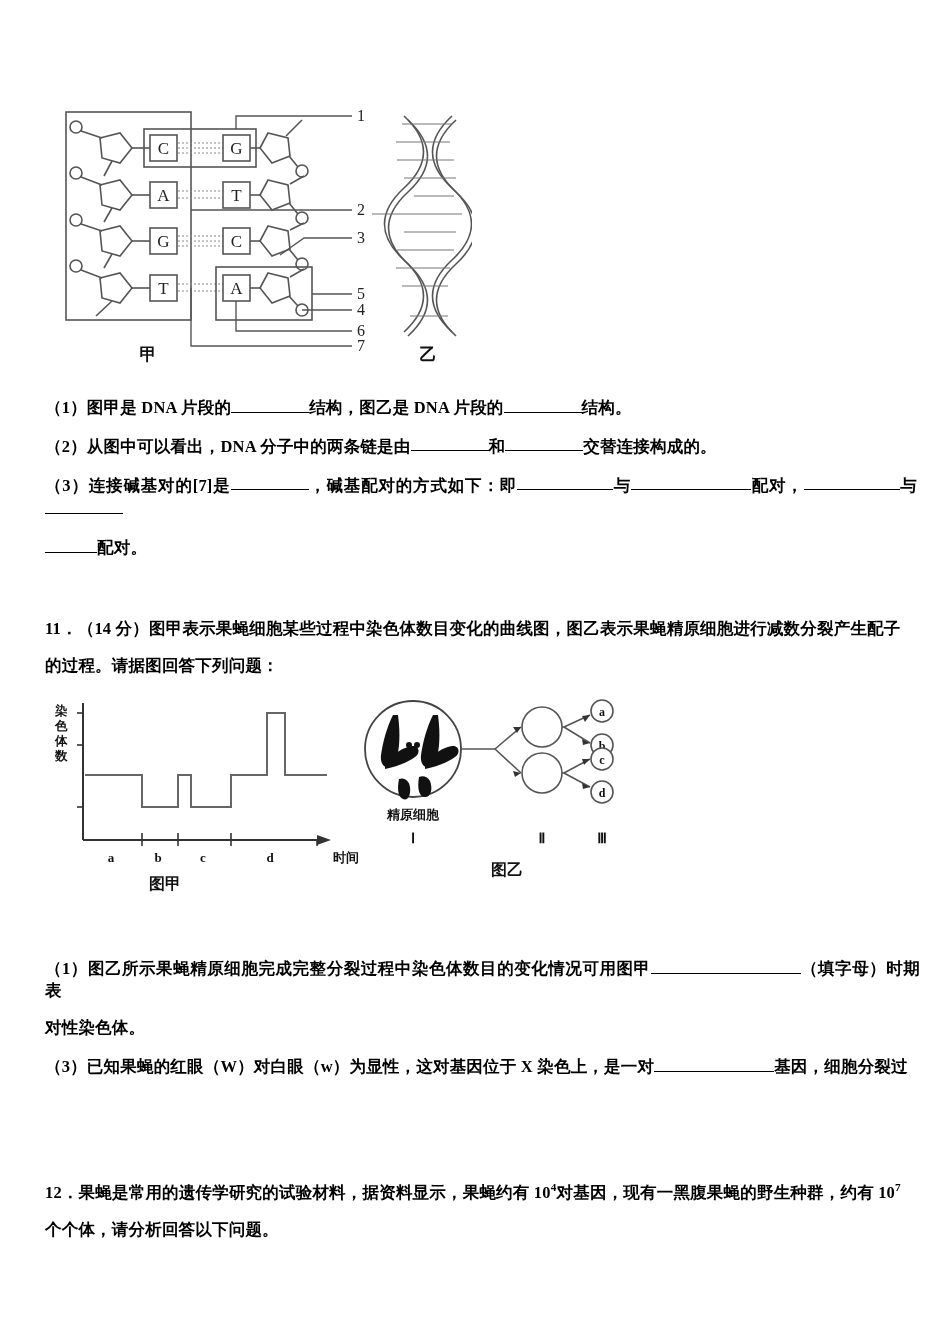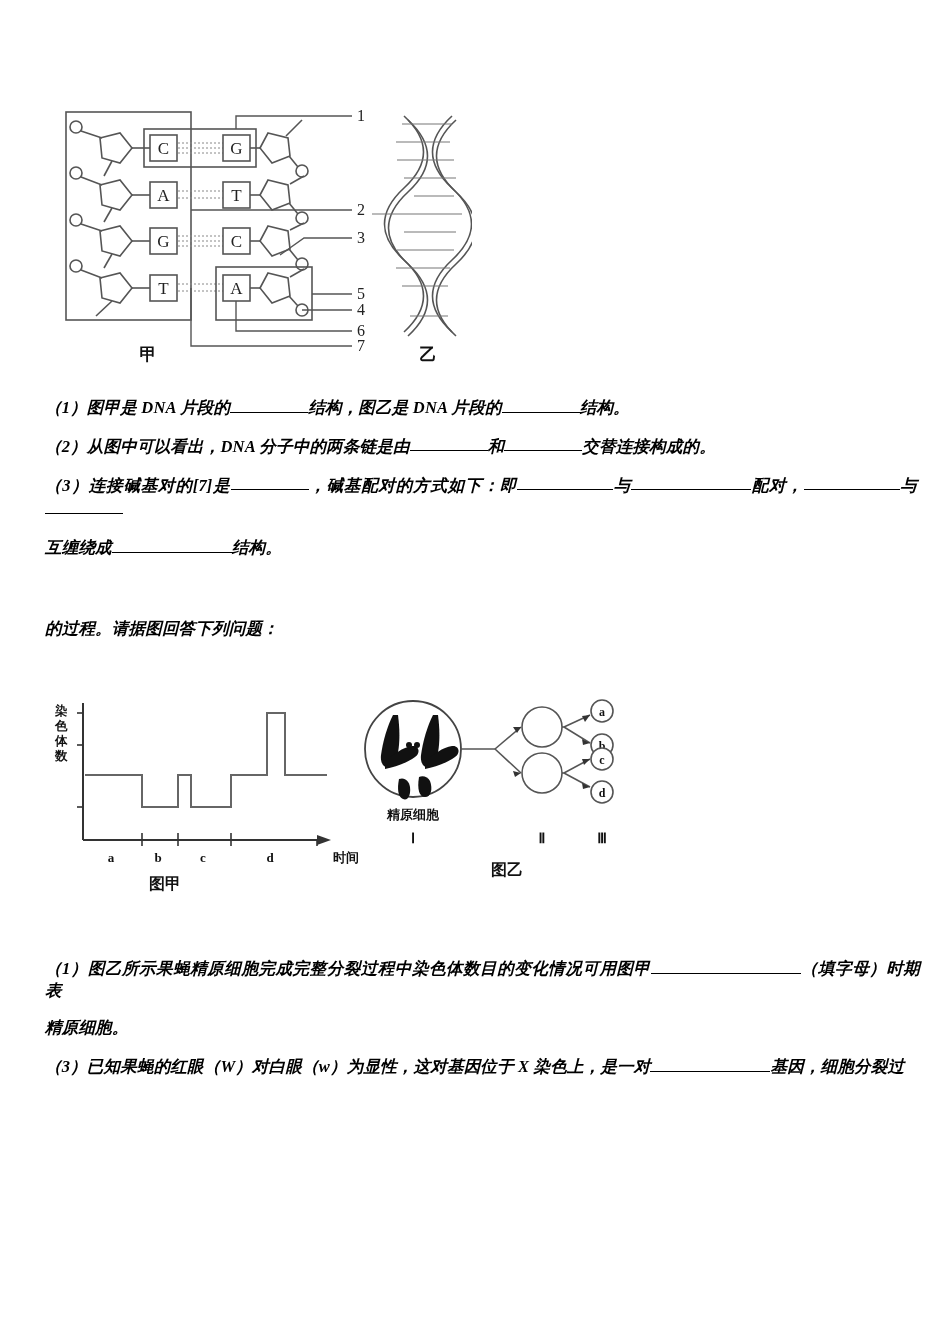--- a/index.html
+++ b/index.html
@@ -40,21 +40,20 @@
     top: 395px;
     width: 872px;
   }
   .q-line {
     font-size: 16.5px;
     font-weight: bold;
     line-height: 1.35;
     margin: 0 0 15px 0;
     text-align: justify;
     letter-spacing: 0.2px;
-    font-style: italic;
   }
   .blank {
     display: inline-block;
     border-bottom: 1px solid #000;
     vertical-align: baseline;
     height: 1em;
   }
   .b-xs { width: 52px; }
   .b-m  { width: 78px; }
   .b-l  { width: 96px; }
@@ -247,24 +246,25 @@
 
       <text x="96" y="262" font-family="'Liberation Sans',sans-serif" font-size="17" font-weight="bold" text-anchor="middle" fill="#111">甲</text>
       <text x="376" y="262" font-family="'Liberation Sans',sans-serif" font-size="17" font-weight="bold" text-anchor="middle" fill="#111">乙</text>
     </svg>
   </div>
 
   <div class="body-text">
     <p class="q-line" id="q10-1">（1）图甲是 DNA 片段的<span class="blank b-m"></span>结构，图乙是 DNA 片段的<span class="blank b-m"></span>结构。</p>
     <p class="q-line" id="q10-2">（2）从图中可以看出，DNA 分子中的两条链是由<span class="blank b-m"></span>和<span class="blank b-m"></span>交替连接构成的。</p>
     <p class="q-line" id="q10-3">（3）连接碱基对的[7]是<span class="blank b-m"></span>，碱基配对的方式如下：即<span class="blank b-l"></span>与<span class="blank b-xl"></span>配对，<span class="blank b-l"></span>与<span class="blank b-m"></span></p>
-    <p class="q-line" id="q10-4b">互缠绕成<span class="blank b-xl"></span>结构。</p>
+    <p class="q-line" id="q10-3b"><span class="blank b-xs"></span>配对。</p>
   </div>
 
   <div class="sec-11">
+    <p class="q-line num-head">11．（14 分）图甲表示果蝇细胞某些过程中染色体数目变化的曲线图，图乙表示果蝇精原细胞进行减数分裂产生配子</p>
     <p class="q-line">的过程。请据图回答下列问题：</p>
   </div>
 
   <div class="fig-meiosis">
     <svg width="620" height="205" viewBox="0 0 620 205" xmlns="http://www.w3.org/2000/svg">
 
       <g>
 
         <line x1="38" y1="6" x2="38" y2="143" stroke="#333" stroke-width="2"></line>
 
@@ -365,18 +365,22 @@
           <text x="497" y="146" text-anchor="middle">Ⅱ</text>
           <text x="557" y="146" text-anchor="middle">Ⅲ</text>
         </g>
         <text x="462" y="178" font-family="'Liberation Sans',sans-serif" font-size="16" font-weight="bold" text-anchor="middle" fill="#111">图乙</text>
       </g>
     </svg>
   </div>
 
   <div class="sec-11-sub">
     <p class="q-line" id="q11-1">（1）图乙所示果蝇精原细胞完成完整分裂过程中染色体数目的变化情况可用图甲<span class="blank b-xxl"></span>（填字母）时期表</p>
-    <p class="q-line" id="q11-1c">精原细胞。</p>
+    <p class="q-line" id="q11-1c">对性染色体。</p>
     <p class="q-line" id="q11-3">（3）已知果蝇的红眼（W）对白眼（w）为显性，这对基因位于 X 染色上，是一对<span class="blank b-xl"></span>基因，细胞分裂过</p>
   </div>
 
+  <div class="sec-12">
+    <p class="q-line num-head" id="q12-1">12．果蝇是常用的遗传学研究的试验材料，据资料显示，果蝇约有 10<sup>4</sup>对基因，现有一黑腹果蝇的野生种群，约有 10<sup>7</sup></p>
+    <p class="q-line">个个体，请分析回答以下问题。</p>
+  </div>
 
 </div>
 
 </body></html>

